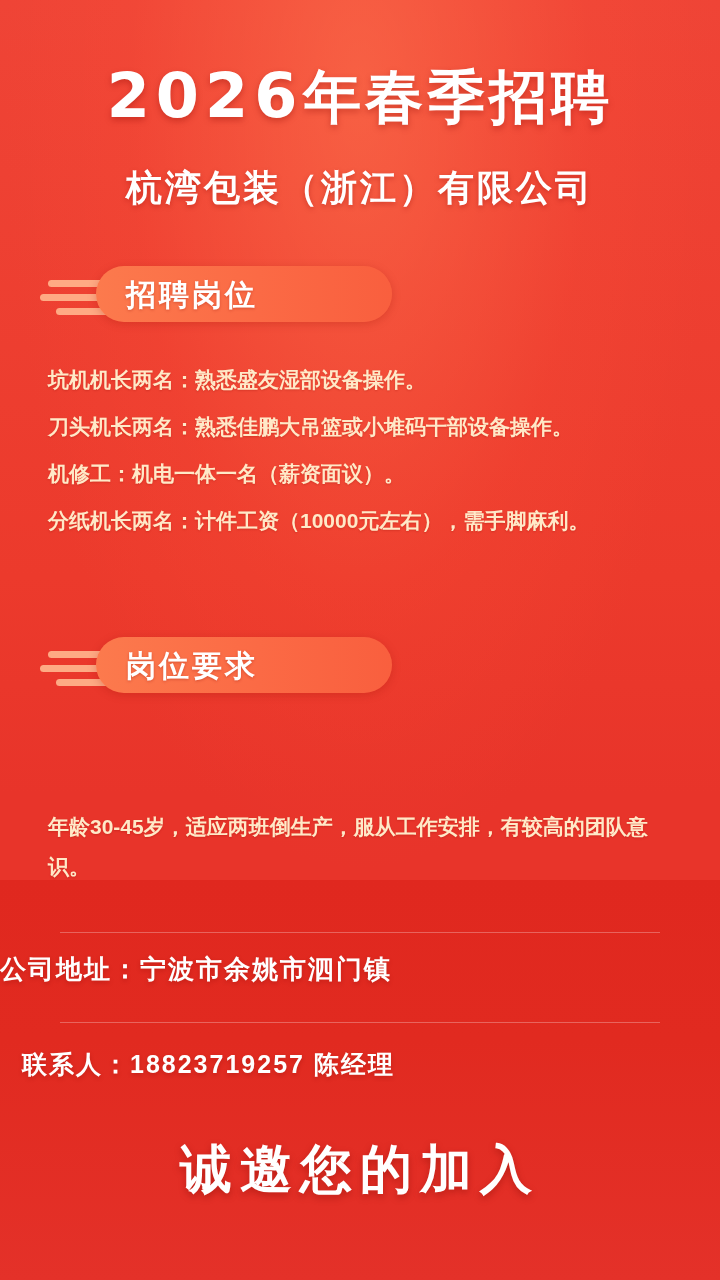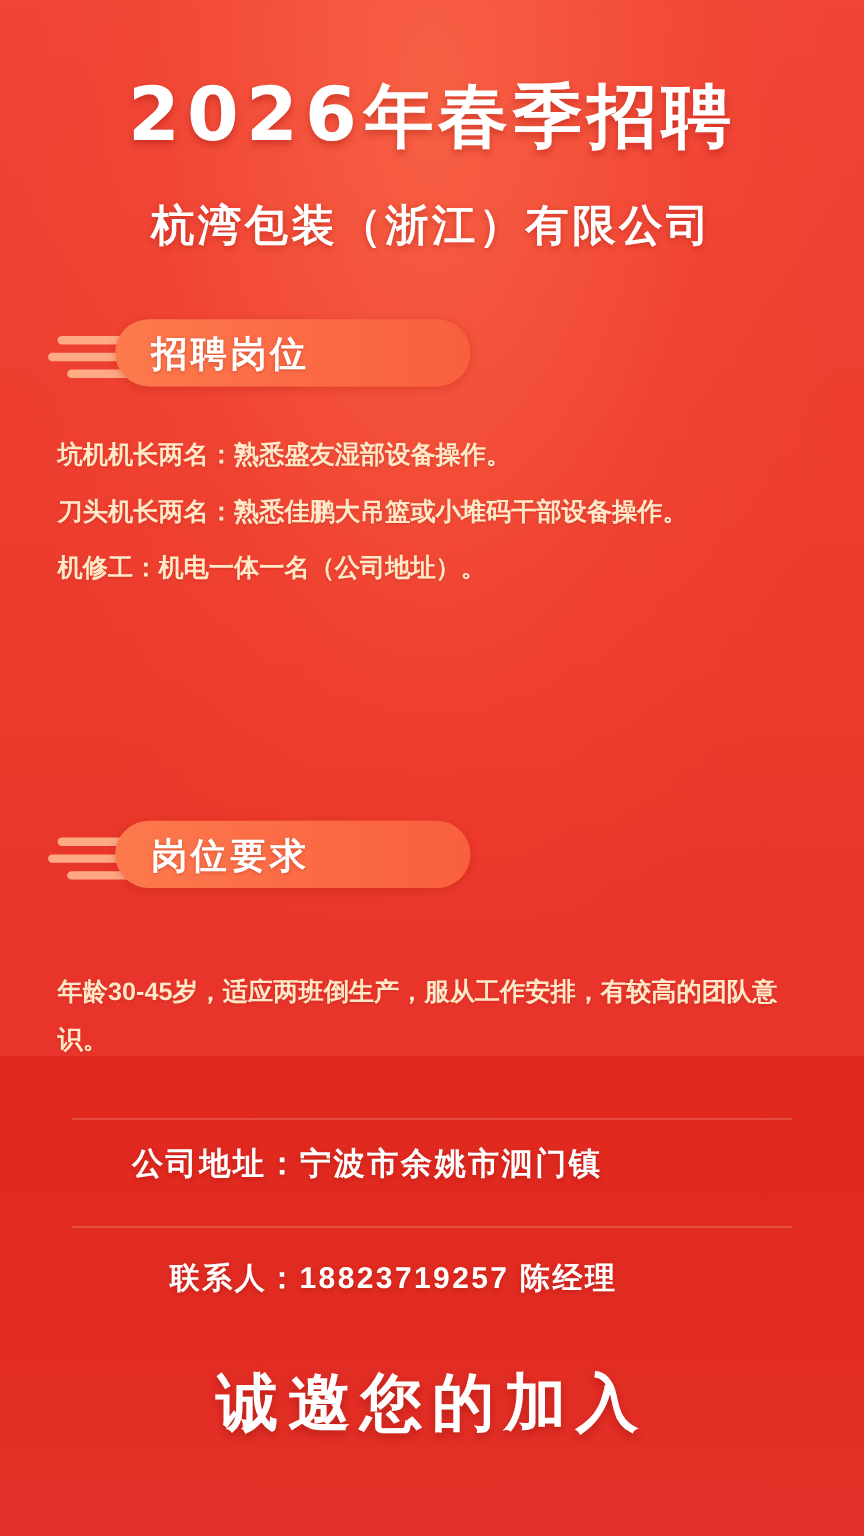--- a/index.html
+++ b/index.html
@@ -130,21 +130,21 @@
   }
   .body-text p {
     margin: 0 0 7px 0;
   }
 
   
   .info-line {
     position: absolute;
     left: 0;
     width: 612px;
-    text-align: center;
+    text-align: left;
     color: #ffffff;
     font-weight: bold;
     letter-spacing: 2px;
     text-shadow: 0 2px 4px rgba(130,10,0,0.3);
     white-space: nowrap;
   }
   .addr { top: 952px; font-size: 26px; }
   .contact { top: 1048px; font-size: 25px; margin-left: 22px; }
   .slogan {
     position: absolute;
@@ -178,24 +178,25 @@
     <div class="speed-bar sb1"></div>
     <div class="speed-bar sb2"></div>
     <div class="speed-bar sb3"></div>
     <div class="pill"></div>
     <div class="pill-label">招聘岗位</div>
   </div>
 
   <div class="body-text" style="top:360px;">
     <p>坑机机长两名：熟悉盛友湿部设备操作。</p>
     <p>刀头机长两名：熟悉佳鹏大吊篮或小堆码干部设备操作。</p>
-    <p>机修工：机电一体一名（公司地址）。</p>
-  </div>
-
-  <div class="section-head" style="top:684px;">
+    <p>机修工：机电一体一名（薪资面议）。</p>
+    <p>分纸机长两名：计件工资（10000元左右），需手脚麻利。</p>
+  </div>
+
+  <div class="section-head" style="top:637px;">
     <div class="speed-bar sb1"></div>
     <div class="speed-bar sb2"></div>
     <div class="speed-bar sb3"></div>
     <div class="pill"></div>
     <div class="pill-label">岗位要求</div>
   </div>
 
   <div class="body-text" style="top:762px;margin-top:45px;">
     <p>年龄30-45岁，适应两班倒生产，服从工作安排，有较高的团队意识。</p>
   </div>

